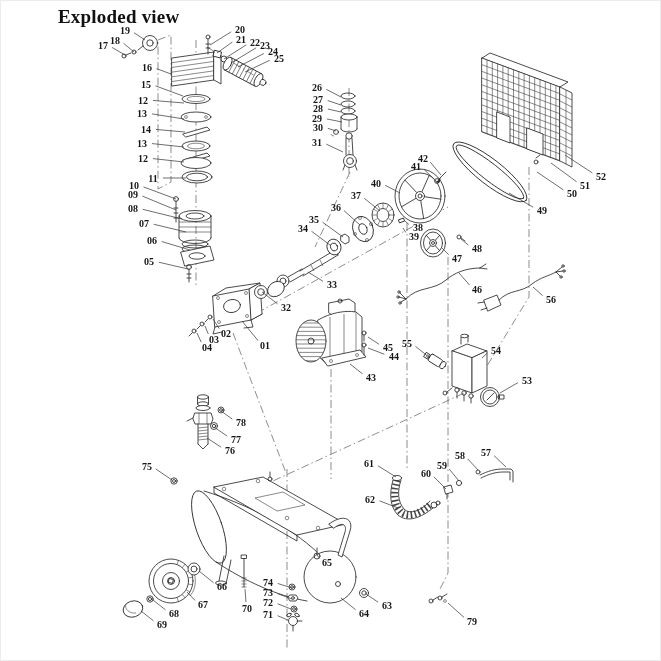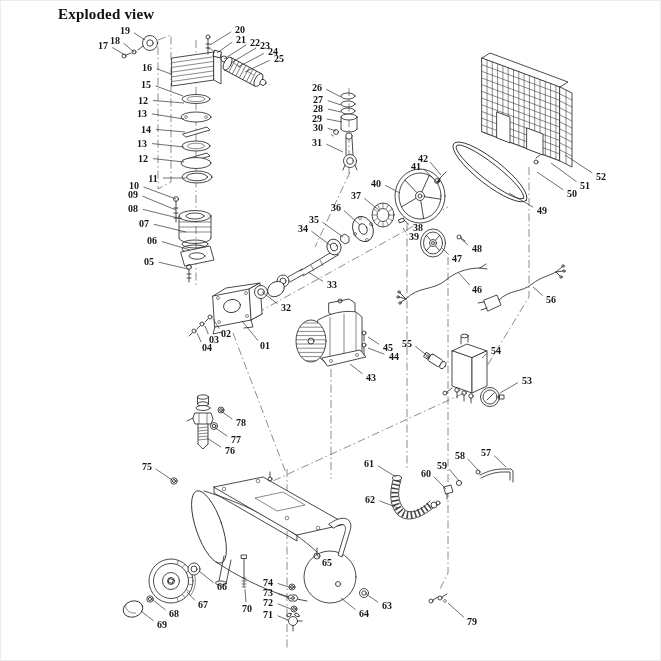--- a/index.html
+++ b/index.html
@@ -1,18 +1,18 @@
 <!DOCTYPE html>
 <html><head>
 <meta charset="utf-8">
 <style>
   html,body{margin:0;padding:0;background:#ffffff;}
   .stage{position:relative;width:661px;height:661px;background:#fff;overflow:hidden;
          box-shadow:inset 0 0 0 1px #ececec;font-family:"Liberation Serif","DejaVu Serif",serif;}
-  .title{position:absolute;left:58px;top:6px;font-size:15px;font-weight:700;color:#111;letter-spacing:.2px;}
+  .title{position:absolute;left:58px;top:6px;font-size:19px;font-weight:700;color:#111;letter-spacing:.2px;}
   svg{position:absolute;left:0;top:0;}
   .art{stroke:#2a2a2a;stroke-width:.85;fill:none;stroke-linecap:round;stroke-linejoin:round;}
   .artw{stroke:#2a2a2a;stroke-width:.85;fill:#ffffff;stroke-linecap:round;stroke-linejoin:round;}
   .thin{stroke:#3a3a3a;stroke-width:.6;fill:none;}
   .ph{stroke:#4f4f4f;stroke-width:.65;fill:none;stroke-dasharray:8 3 1.5 3;}
   .lead{stroke:#303030;stroke-width:.7;}
   .plbl{font-family:"Liberation Serif","DejaVu Serif",serif;font-size:10px;font-weight:600;fill:#161616;}
 </style>
 </head>
 <body>

